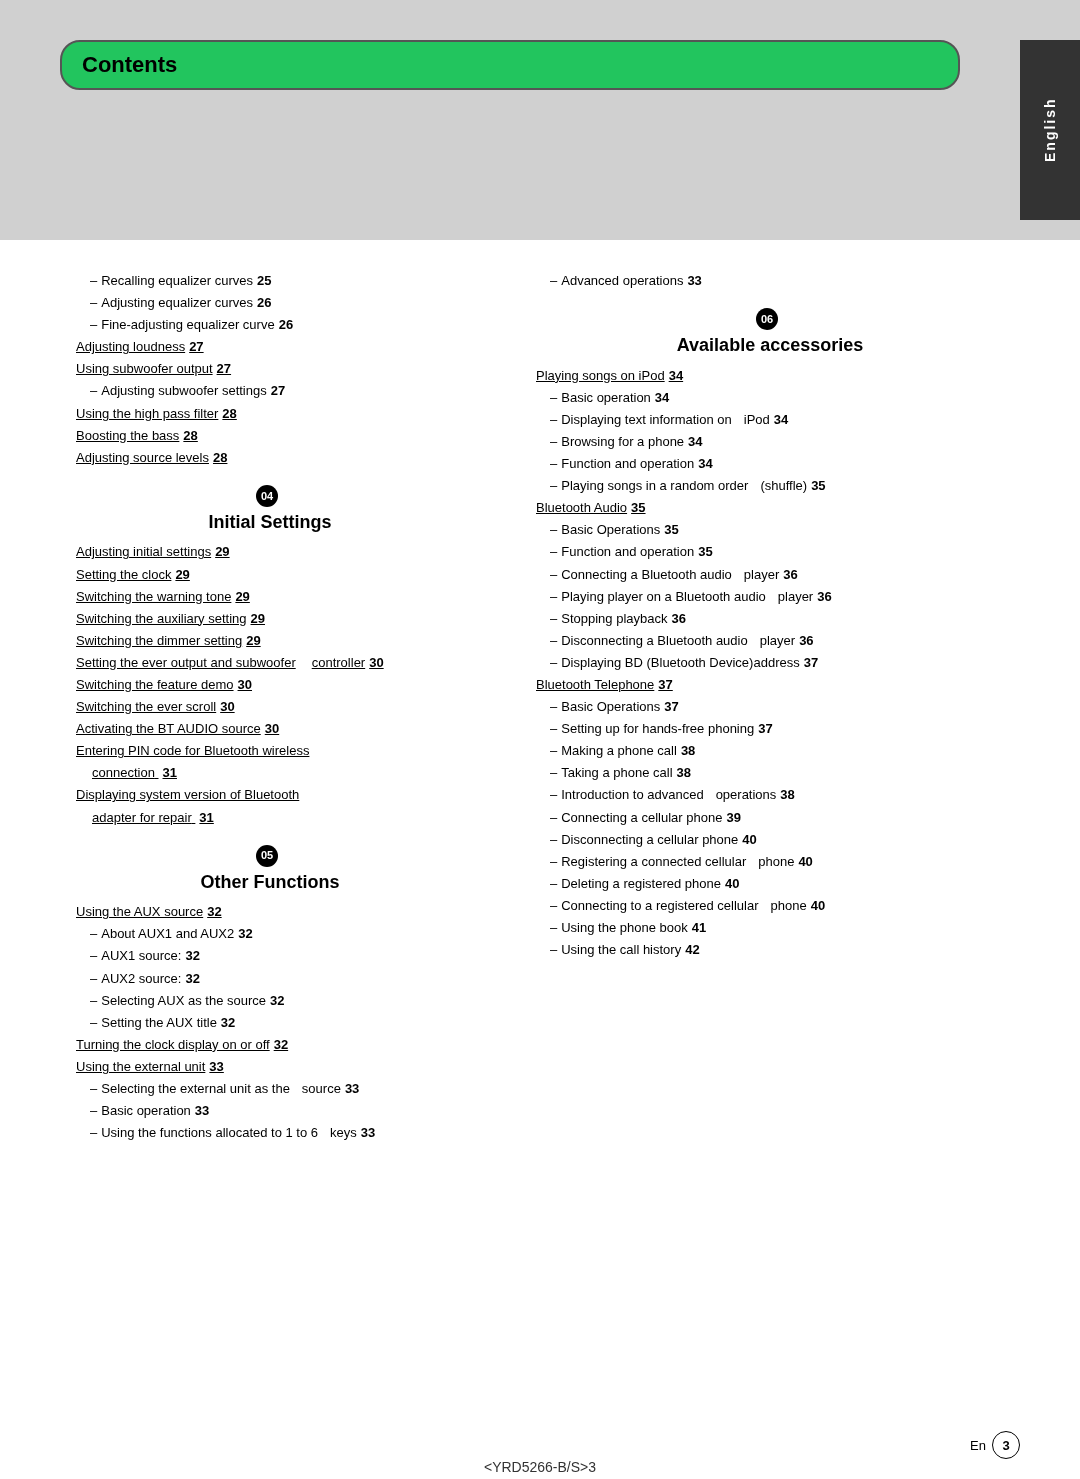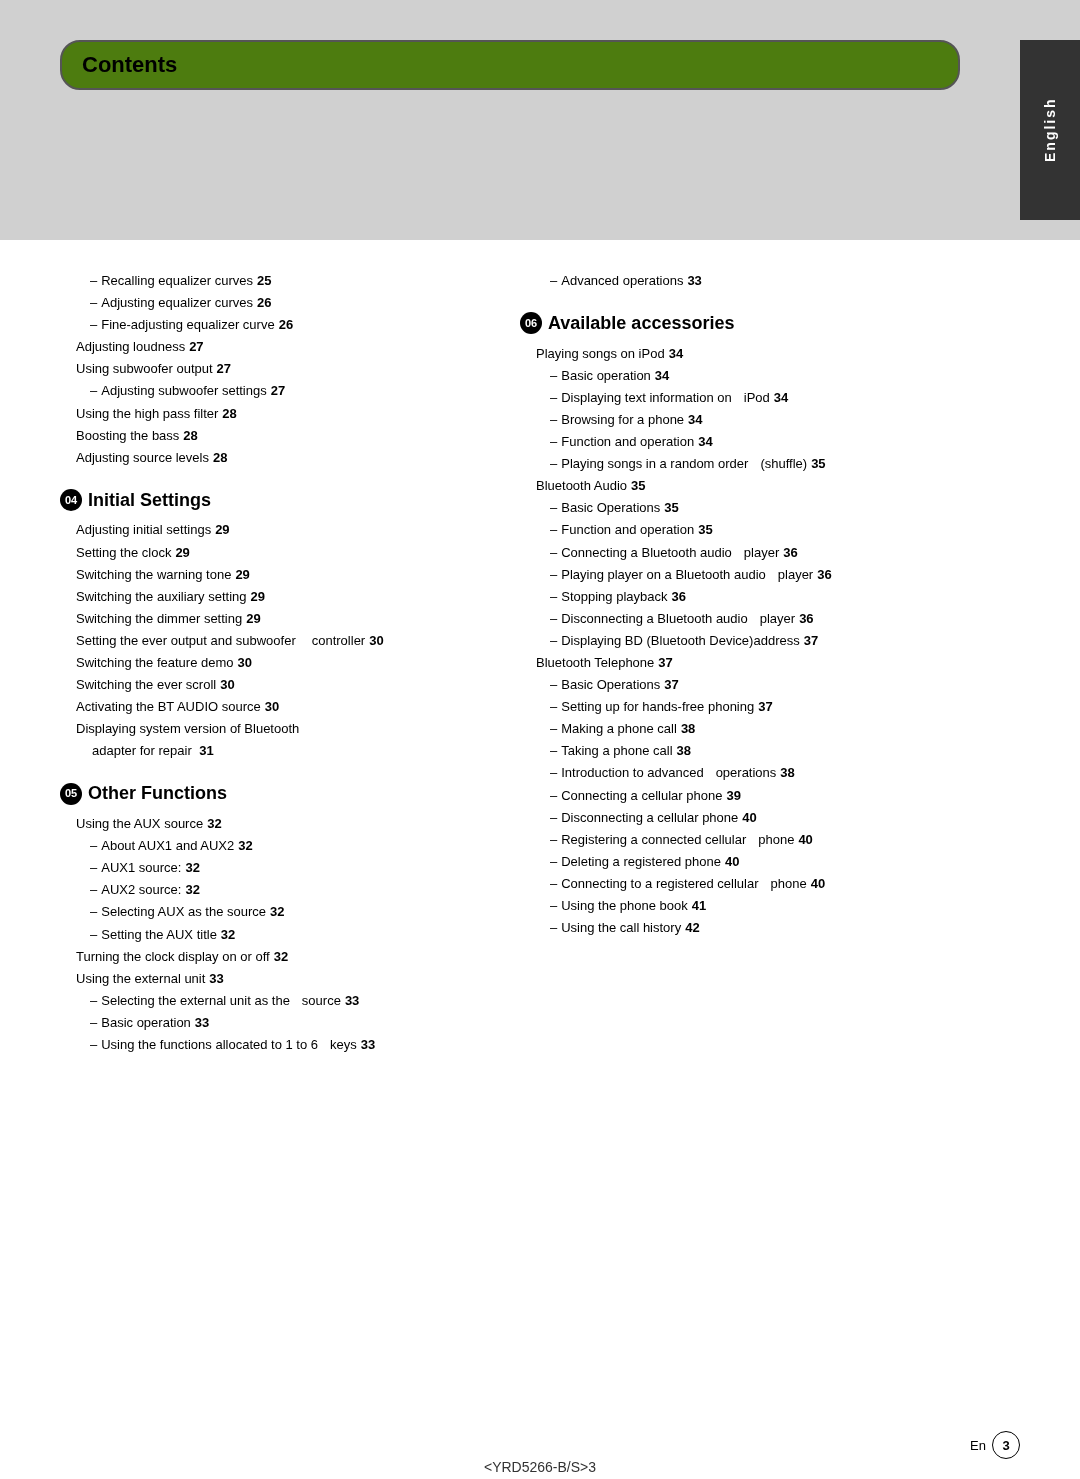--- a/index.html
+++ b/index.html
@@ -21,21 +21,21 @@
       height: 240px;
       position: relative;
     }
 
     
     .contents-box {
       position: absolute;
       top: 40px;
       left: 60px;
       right: 120px;
-      background: #4d7c0f;
+      background: #22c55e;
       border: 2px solid #555;
       border-radius: 20px;
       padding: 10px 20px;
       display: flex;
       align-items: flex-start;
     }
     .contents-title {
       font-size: 22px;
       font-weight: bold;
       color: #000;
@@ -80,20 +80,21 @@
       flex: 1;
       font-size: 13px;
       line-height: 1.7;
     }
 
     .section-header {
       display: flex;
       align-items: center;
       margin-top: 16px;
       margin-bottom: 4px;
+      flex-direction: column;
     }
 
     .section-number {
       display: inline-flex;
       align-items: center;
       justify-content: center;
       width: 22px;
       height: 22px;
       background: #000;
       color: #fff;
@@ -104,20 +105,21 @@
       flex-shrink: 0;
     }
 
     .section-title {
       font-size: 18px;
       font-weight: bold;
     }
 
     .indent-1 {
       padding-left: 16px;
+      text-decoration: underline;
     }
 
     .indent-2 {
       padding-left: 30px;
     }
 
     .entry {
       display: flex;
       align-items: baseline;
       flex-wrap: wrap;
@@ -277,20 +279,26 @@
         <span>Switching the feature demo</span>
         <span class="page-num">30</span>
       </div>
       <div class="entry">
         <span>Switching the ever scroll</span>
         <span class="page-num">30</span>
       </div>
       <div class="entry">
         <span>Activating the BT AUDIO source</span>
         <span class="page-num">30</span>
+      </div>
+      <div>
+        <span>Entering PIN code for Bluetooth wireless</span>
+        <br>
+        <span style="padding-left:16px;">connection</span>
+        <span class="page-num">31</span>
       </div>
       <div>
         <span>Displaying system version of Bluetooth</span>
         <br>
         <span style="padding-left:16px;">adapter for repair</span>
         <span class="page-num">31</span>
       </div>
     </div>
 
     <div class="section-header">

